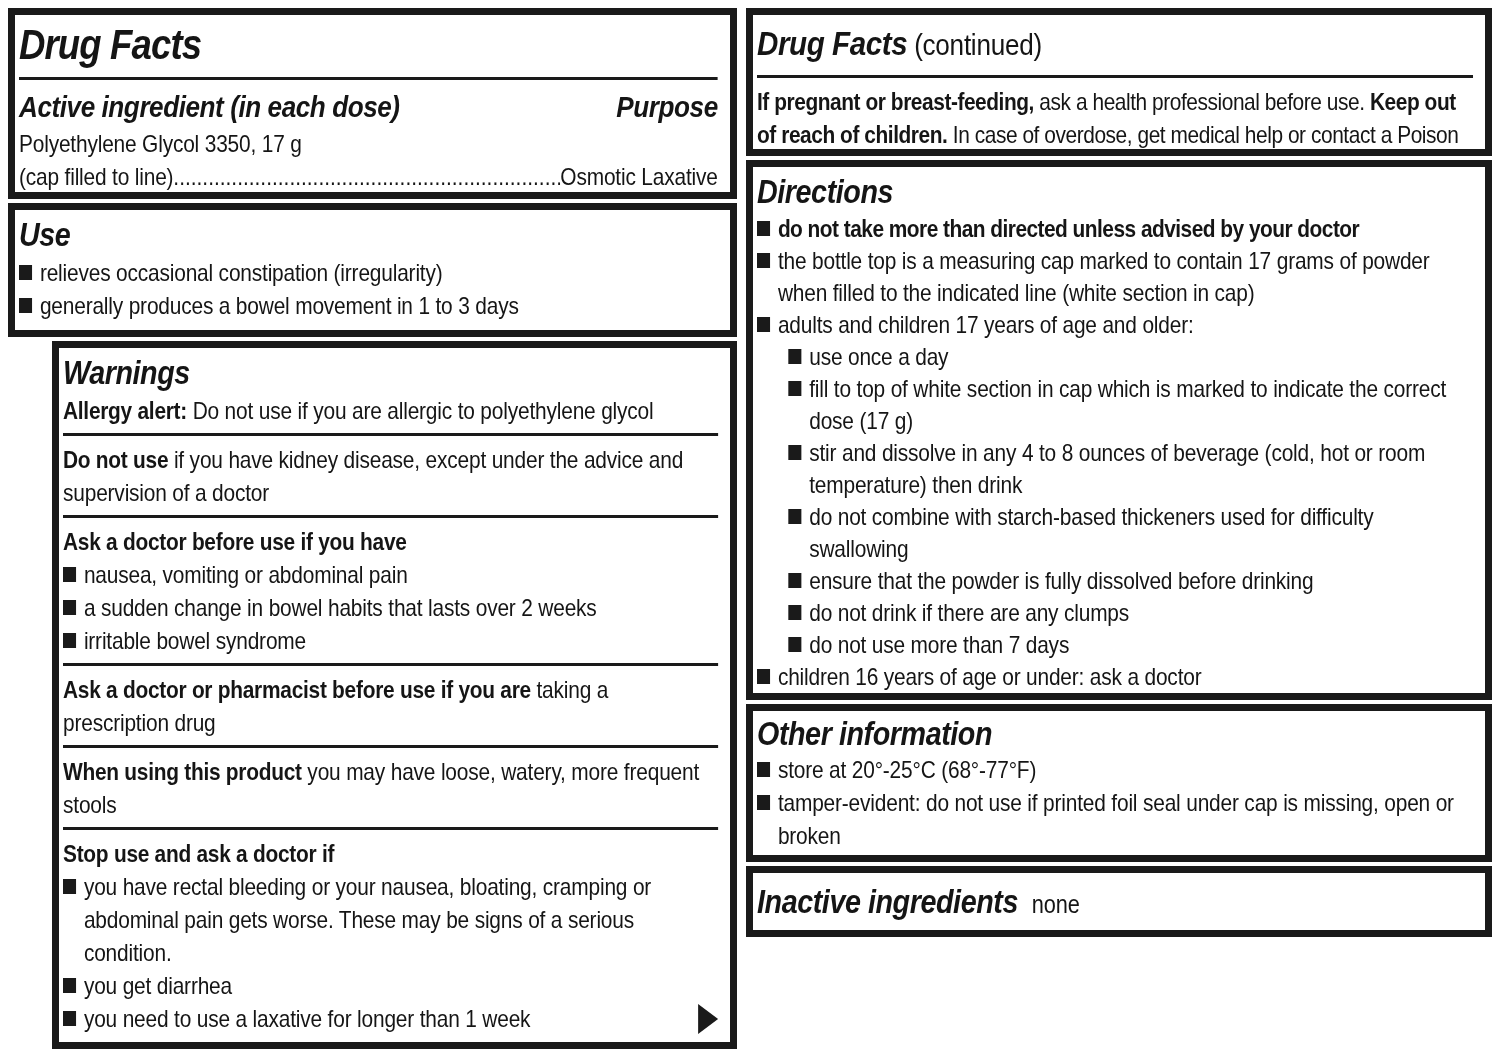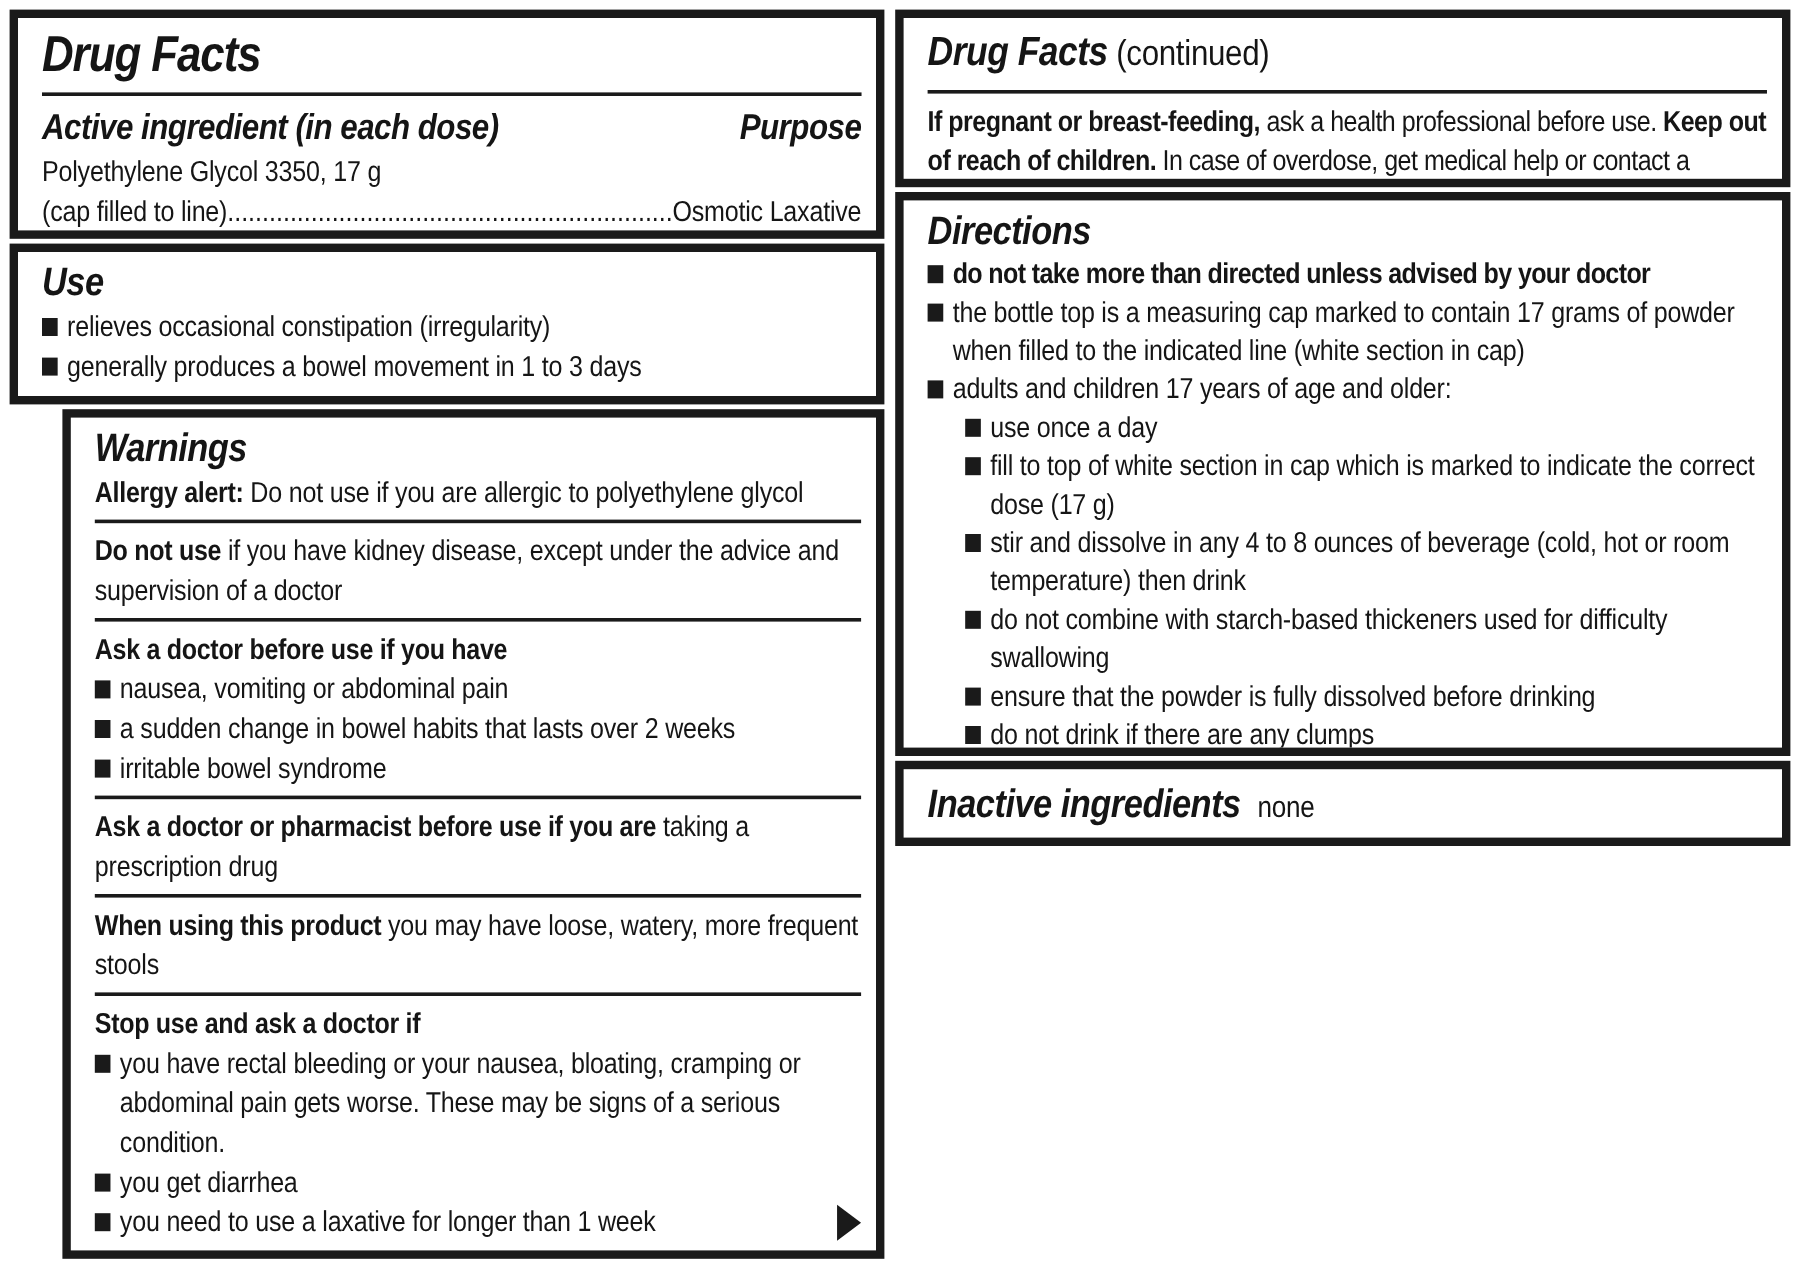--- a/index.html
+++ b/index.html
@@ -9,21 +9,21 @@
     color:#151515;
     position:relative;
   }
   .page { position:absolute; inset:0; background:#fff; }
   .col { position:absolute; top:8px; display:flex; flex-direction:column; gap:4px; }
   .col-left  { left:8px;  width:729px; height:1041px; }
   .col-right { left:746px; width:746px; height:1041px; }
   .box {
     border:7px solid #1a1a1a;
     background:#fff;
-    padding:4px 12px 4px 20px;
+    padding:4px 12px 4px 4px;
     overflow:hidden;
     flex:0 0 auto;
   }
   
   .sqz { width:114.9%; transform:scaleX(0.87); transform-origin:0 0; }
 
   .h1 { font-size:42px; font-weight:bold; font-style:italic; letter-spacing:-1px; line-height:52px; }
   .h1-small { font-size:34px; font-weight:bold; font-style:italic; letter-spacing:-0.5px; line-height:48px; }
   .h1-suffix { font-size:30px; font-weight:normal; font-style:normal; letter-spacing:-0.3px; }
   .h2 { font-size:33px; font-weight:bold; font-style:italic; letter-spacing:-0.5px; line-height:42px; }
@@ -141,21 +141,21 @@
   <div class="col col-right">
 
     <div class="box" style="height:148px;">
       <div class="sqz">
         <div class="h1-small"><span>Drug Facts</span><span class="h1-suffix"> (continued)</span></div>
         <div class="rule"></div>
         <p class="tight"><b>If pregnant or breast-feeding,</b><span> ask a health professional before use. </span><b>Keep out of reach of children.</b><span> In case of overdose, get medical help or contact a Poison Control Center right away (1-800-222-1222).</span></p>
       </div>
     </div>
 
-    <div class="box dir" style="height:470px;">
+    <div class="box dir" style="height:540px;">
       <div class="sqz">
         <div class="h2">Directions</div>
         <div class="li bold">
           <span class="blt"></span>
           <span class="txt">do not take more than directed unless advised by your doctor</span>
         </div>
         <div class="li">
           <span class="blt"></span>
           <span class="txt">the bottle top is a measuring cap marked to contain 17 grams of powder when filled to the indicated line (white section in cap)</span>
         </div>
@@ -191,20 +191,33 @@
           <span class="blt"></span>
           <span class="txt">do not use more than 7 days</span>
         </div>
         <div class="li">
           <span class="blt"></span>
           <span class="txt">children 16 years of age or under: ask a doctor</span>
         </div>
       </div>
     </div>
 
+    <div class="box" style="height:158px;">
+      <div class="sqz">
+        <div class="h2" style="line-height:38px;">Other information</div>
+        <div class="li">
+          <span class="blt"></span>
+          <span class="txt">store at 20°-25°C (68°-77°F)</span>
+        </div>
+        <div class="li">
+          <span class="blt"></span>
+          <span class="txt">tamper-evident: do not use if printed foil seal under cap is missing, open or broken</span>
+        </div>
+      </div>
+    </div>
 
     <div class="box vcenter" style="height:71px;">
       <div class="sqz">
         <div class="inline-hdg-box">
           <span class="h2">Inactive ingredients</span>
           <span class="none-val">none</span>
         </div>
       </div>
     </div>
 

